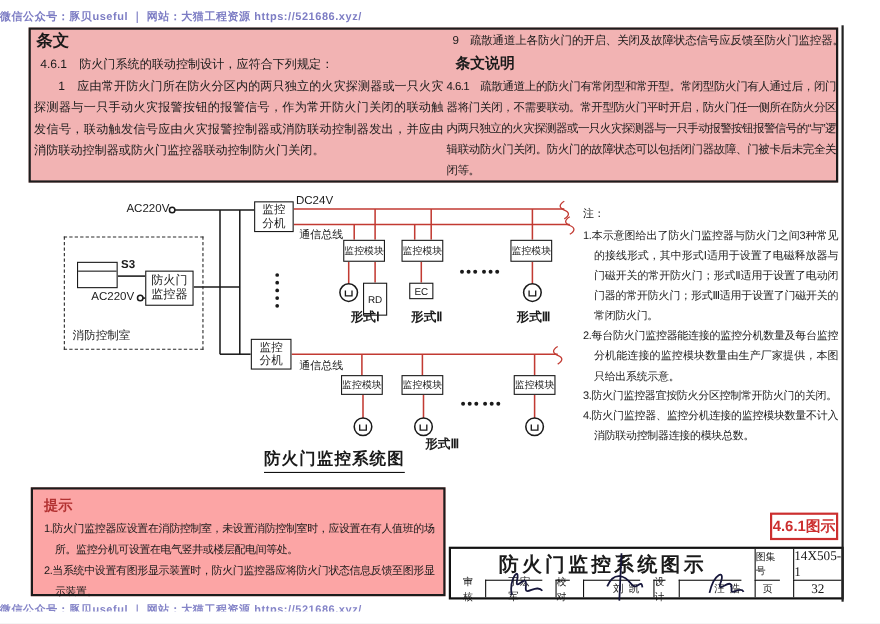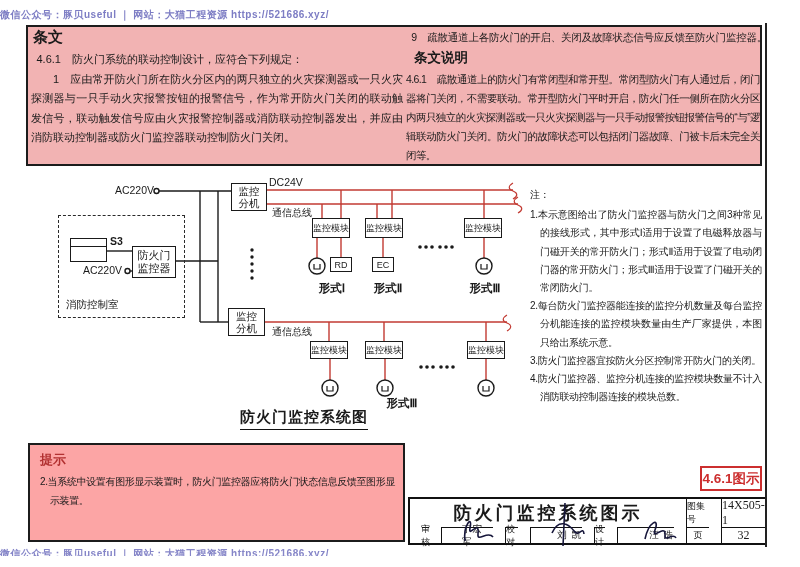--- a/index.html
+++ b/index.html
@@ -188,21 +188,21 @@
   <div class="dbox f9" style="left:312px;top:218px;width:38px;height:20px;">
       <span>监控模块</span>
     </div>
   <div class="dbox f9" style="left:365px;top:218px;width:38px;height:20px;">
       <span>监控模块</span>
     </div>
   <div class="dbox f9" style="left:464px;top:218px;width:38px;height:20px;">
       <span>监控模块</span>
     </div>
 
-  <div class="dbox f9" style="left:330px;top:257px;width:22px;height:15px;">
+  <div class="dbox f9" style="left:330px;top:257px;width:22px;height:30px;">
       <span>RD</span>
     </div>
   <div class="dbox f9" style="left:372px;top:257px;width:22px;height:15px;">
       <span>EC</span>
     </div>
 
   <div class="lbl formlbl" style="left:310px;top:281px;width:44px;">形式Ⅰ</div>
   <div class="lbl formlbl" style="left:366px;top:281px;width:44px;">形式Ⅱ</div>
   <div class="lbl formlbl" style="left:462px;top:281px;width:46px;">形式Ⅲ</div>
 
@@ -223,20 +223,21 @@
   <div class="notes">
     <p class="nh" style="padding-left:0;text-indent:0;">注：</p>
     <p>1.本示意图给出了防火门监控器与防火门之间3种常见的接线形式，其中形式Ⅰ适用于设置了电磁释放器与门磁开关的常开防火门；形式Ⅱ适用于设置了电动闭门器的常开防火门；形式Ⅲ适用于设置了门磁开关的常闭防火门。</p>
     <p>2.每台防火门监控器能连接的监控分机数量及每台监控分机能连接的监控模块数量由生产厂家提供，本图只给出系统示意。</p>
     <p>3.防火门监控器宜按防火分区控制常开防火门的关闭。</p>
     <p>4.防火门监控器、监控分机连接的监控模块数量不计入消防联动控制器连接的模块总数。</p>
   </div>
 
   <div class="tips-box">
     <div class="tips-h">提示</div>
+    <p>1.防火门监控器应设置在消防控制室，未设置消防控制室时，应设置在有人值班的场所。监控分机可设置在电气竖井或楼层配电间等处。</p>
     <p>2.当系统中设置有图形显示装置时，防火门监控器应将防火门状态信息反馈至图形显示装置。</p>
   </div>
 
   <div class="figref">4.6.1图示</div>
 
   <div class="tblock">
     <div class="cell tb-title">防火门监控系统图示</div>
     <div class="cell bl tb-small" style="grid-column:7;grid-row:1;">图集号</div>
     <div class="cell bl serif" style="grid-column:8;grid-row:1;">14X505-1</div>
 

